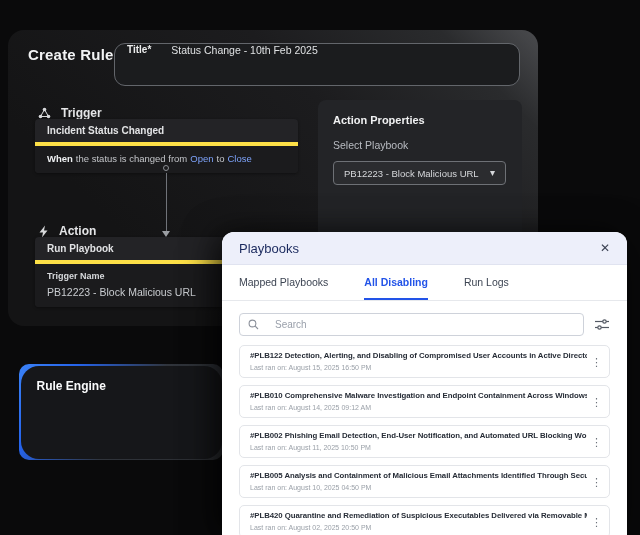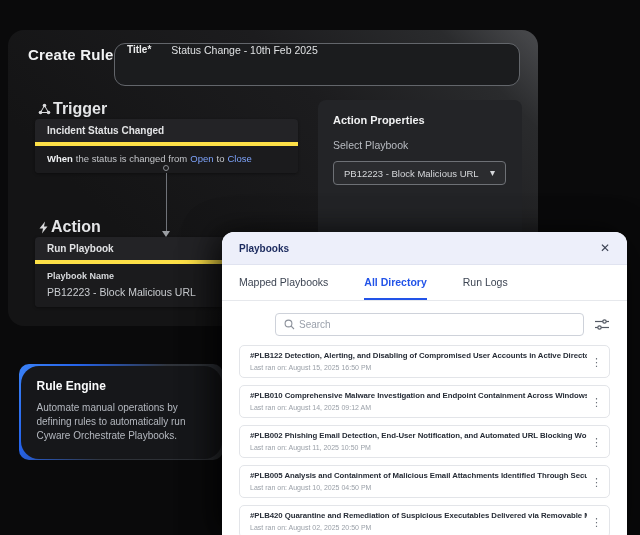--- a/index.html
+++ b/index.html
@@ -19,22 +19,22 @@
     font-size:15px; font-weight:bold; letter-spacing:.2px;
   }
   .title-field {
     position:absolute; left:114px; top:43px; width:406px; height:43px;
     background:#1b1c1e; border:1px solid #63666b; border-radius:11px;
     display:flex; align-items:flex-start; padding:0 12px; cursor:text;
   }
   .title-field .lbl { font-size:10px; font-weight:bold; color:#eceded; }
   .title-field .val { font-size:10.5px; color:#dfe1e3; margin-left:20px; }
 
-  .section-label { position:absolute; display:flex; align-items:center; gap:2px;
-    color:#e4e5e7; font-size:16px; font-weight:bold; }
+  .section-label { position:absolute; display:flex; align-items:center; gap:10px;
+    color:#e4e5e7; font-size:12px; font-weight:bold;margin-top:6px; }
   .section-label svg { display:block; }
 
   .node-card {
     position:absolute; left:35px; width:263px; border-radius:4px;
     background:#232326; overflow:hidden; cursor:pointer;
     box-shadow:0 1px 3px rgba(0,0,0,.4);
   }
   .node-card .card-head {
     font-size:10px; font-weight:bold; color:#e2e3e5;
     padding:6px 12px 6px; border-bottom:4px solid #fde047;
@@ -87,32 +87,32 @@
   .modal {
     position:absolute; left:222px; top:232px; width:405px; height:303px;
     background:#ffffff; border-radius:12px 12px 0 0;
     box-shadow:-8px 0 30px rgba(0,0,0,.55), 0 10px 40px rgba(0,0,0,.5);
     overflow:hidden;
   }
   .modal-head {
     height:33px; background:#edeffa; display:flex; align-items:center;
     justify-content:space-between; padding:0 17px; border-bottom:1px solid #e0e3f0;
   }
-  .modal-title { font-size:10px; font-weight:700; color:#1b2a5e; }
+  .modal-title { font-size:13px; font-weight:400; color:#1b2a5e; }
   .modal-close { font-size:12px; color:#3c4354; cursor:pointer; line-height:1; }
 
   .tabs { display:flex; align-items:stretch; height:36px; padding-left:17px;
     border-bottom:1px solid #e6e8ec; gap:36px; background:#fff; }
   .tab { display:flex; align-items:center; font-size:10.5px; color:#3d4553;
     font-weight:500; cursor:pointer; border-bottom:2px solid transparent; }
   .tab.active { color:#2253e8; font-weight:700; border-bottom-color:#2253e8; }
 
   .search-row { display:flex; align-items:center; padding:12px 17px 9px; gap:10px; }
   .search-box { flex:1; height:23px; border:1px solid #ced2da; border-radius:4px;
-    display:flex; align-items:center; padding:0 8px; gap:4px; cursor:text;margin-left:36px; }
+    display:flex; align-items:center; padding:0 8px; gap:16px; cursor:text; }
   .search-box input { border:none; outline:none; flex:1; font-size:10px;
     font-family:inherit; color:#374151; background:transparent; }
   .search-box input::placeholder { color:#9aa0ab; }
   .filter-btn { width:16px; height:16px; cursor:pointer; display:flex;
     align-items:center; justify-content:center; }
 
   .pb-list { padding:0 17px; }
   .pb-item {
     position:relative; height:33px; border:1px solid #e3e5e9; border-radius:5px;
     margin-bottom:7px; padding:5px 22px 0 10px; cursor:pointer; background:#fff;
@@ -164,50 +164,49 @@
 <div class="section-label" style="left:38px; top:218px;">
   <svg width="11" height="13" viewBox="0 0 11 13">
     <polygon points="7,0.5 1.5,7.5 5,7.5 4,12.5 9.5,5.5 6,5.5" fill="#d8d9db"></polygon>
   </svg>
   <span>Action</span>
 </div>
 
 <div class="node-card" style="top:237px;">
   <div class="card-head">Run Playbook</div>
   <div class="card-body">
-    <div class="field-label">Playbook Name</div>
+    <div class="field-label">Trigger Name</div>
     <div class="field-value">PB12223 - Block Malicious URL</div>
   </div>
 </div>
 
 <div class="props-panel">
   <div class="props-title">Action Properties</div>
   <div class="props-sub">Select Playbook</div>
   <div class="dropdown">
     <span class="dval">PB12223 - Block Malicious URL</span>
     <span class="chev">▾</span>
   </div>
 </div>
 
 <div class="rule-card-wrap">
   <div class="rule-card">
     <h3>Rule Engine</h3>
-    <p>Automate manual operations by defining rules to automatically run Cyware Orchestrate Playbooks.</p>
   </div>
 </div>
 
 <div class="modal">
   <div class="modal-head">
     <span class="modal-title">Playbooks</span>
     <span class="modal-close">✕</span>
   </div>
 
   <div class="tabs">
     <div class="tab">Mapped Playbooks</div>
-    <div class="tab active">All Directory</div>
+    <div class="tab active">All Disabling</div>
     <div class="tab">Run Logs</div>
   </div>
 
   <div class="search-row">
     <div class="search-box">
       <svg width="11" height="11" viewBox="0 0 11 11">
         <circle cx="4.5" cy="4.5" r="3.4" fill="none" stroke="#8b909a" stroke-width="1.1"></circle>
         <line x1="7.2" y1="7.2" x2="10" y2="10" stroke="#8b909a" stroke-width="1.1"></line>
       </svg>
       <input type="text" placeholder="Search" style="">

